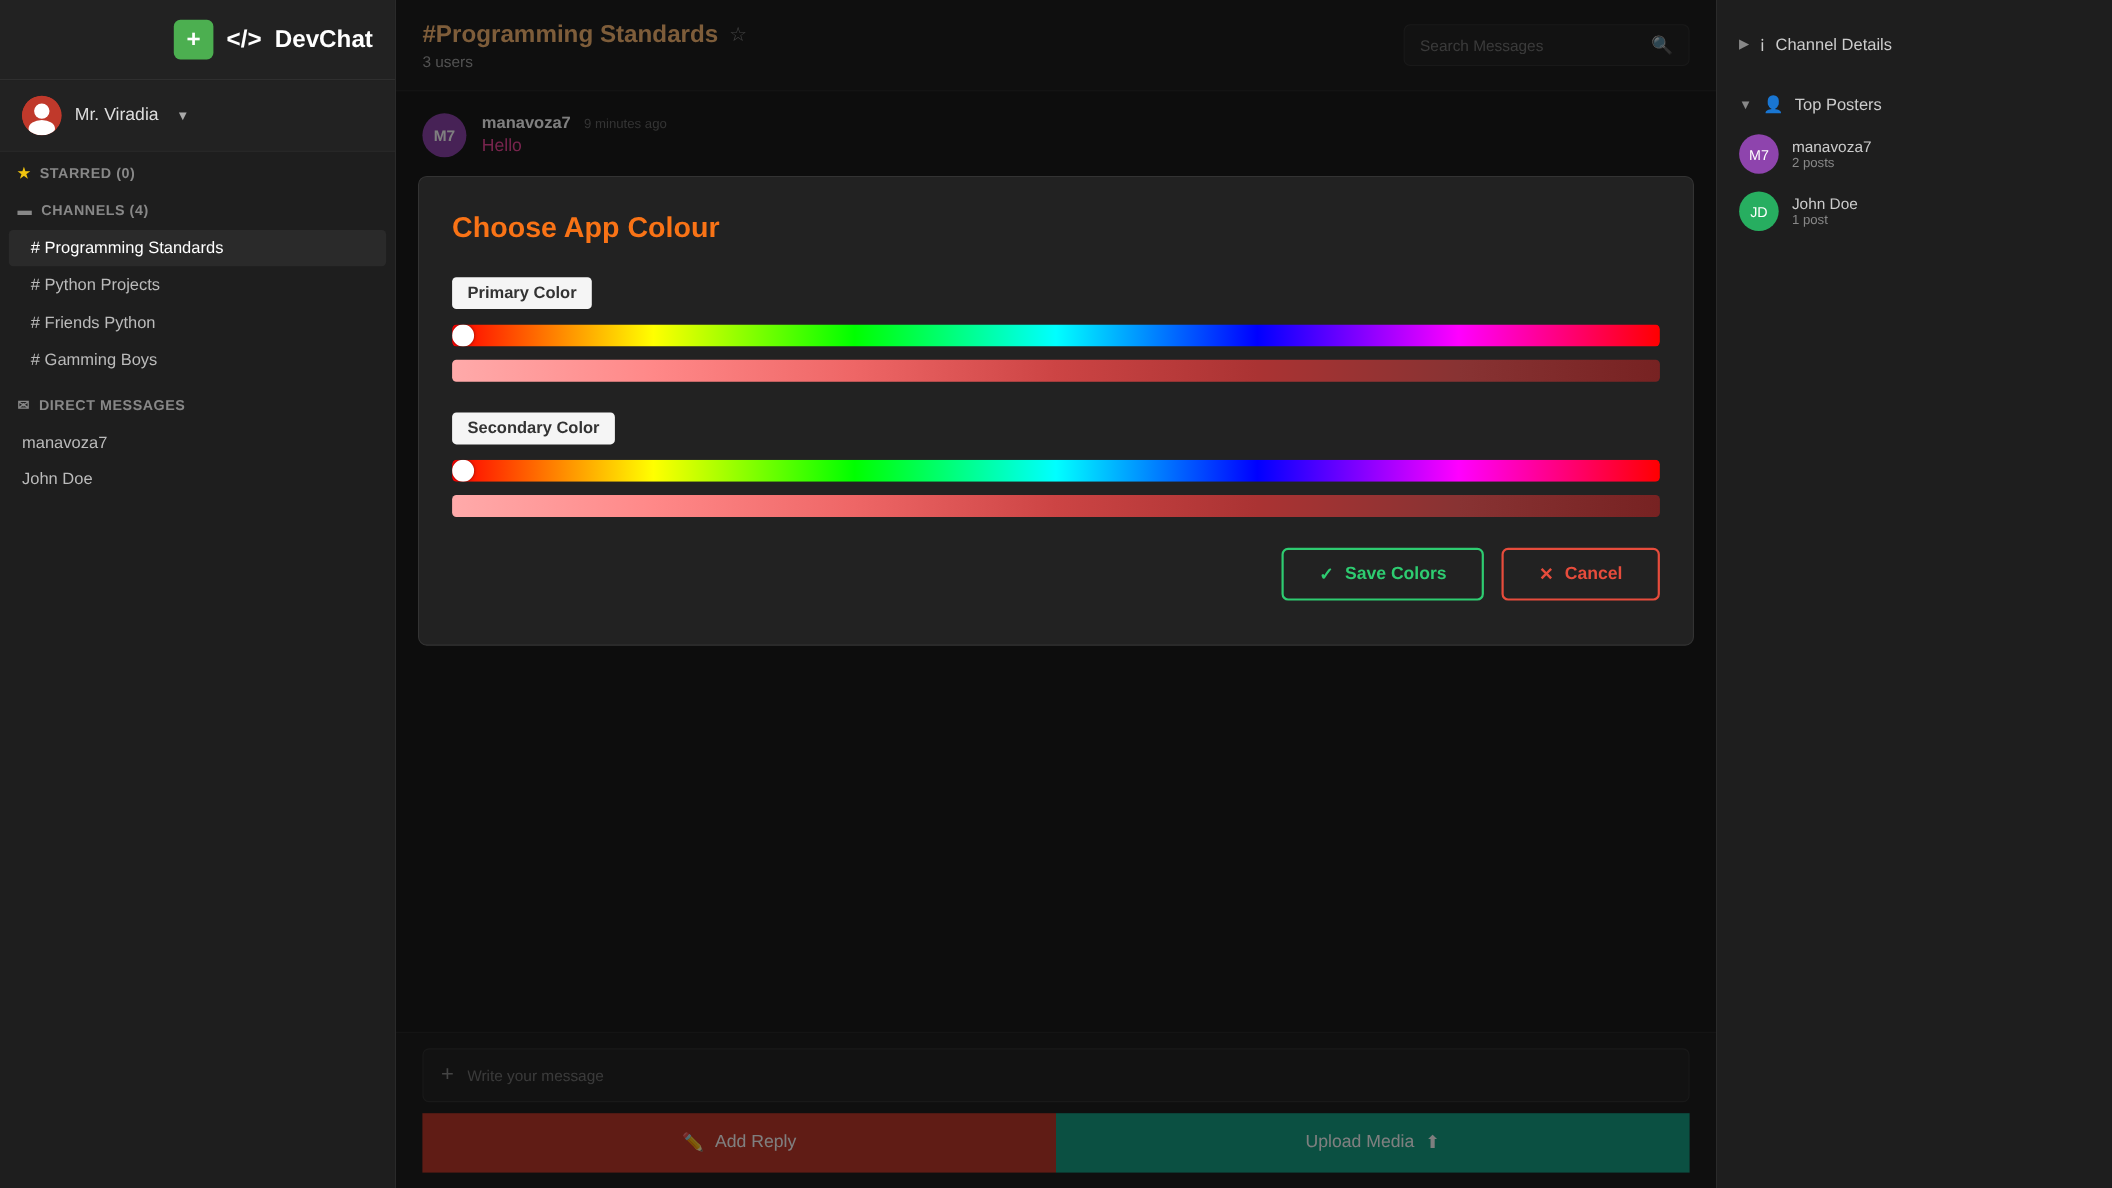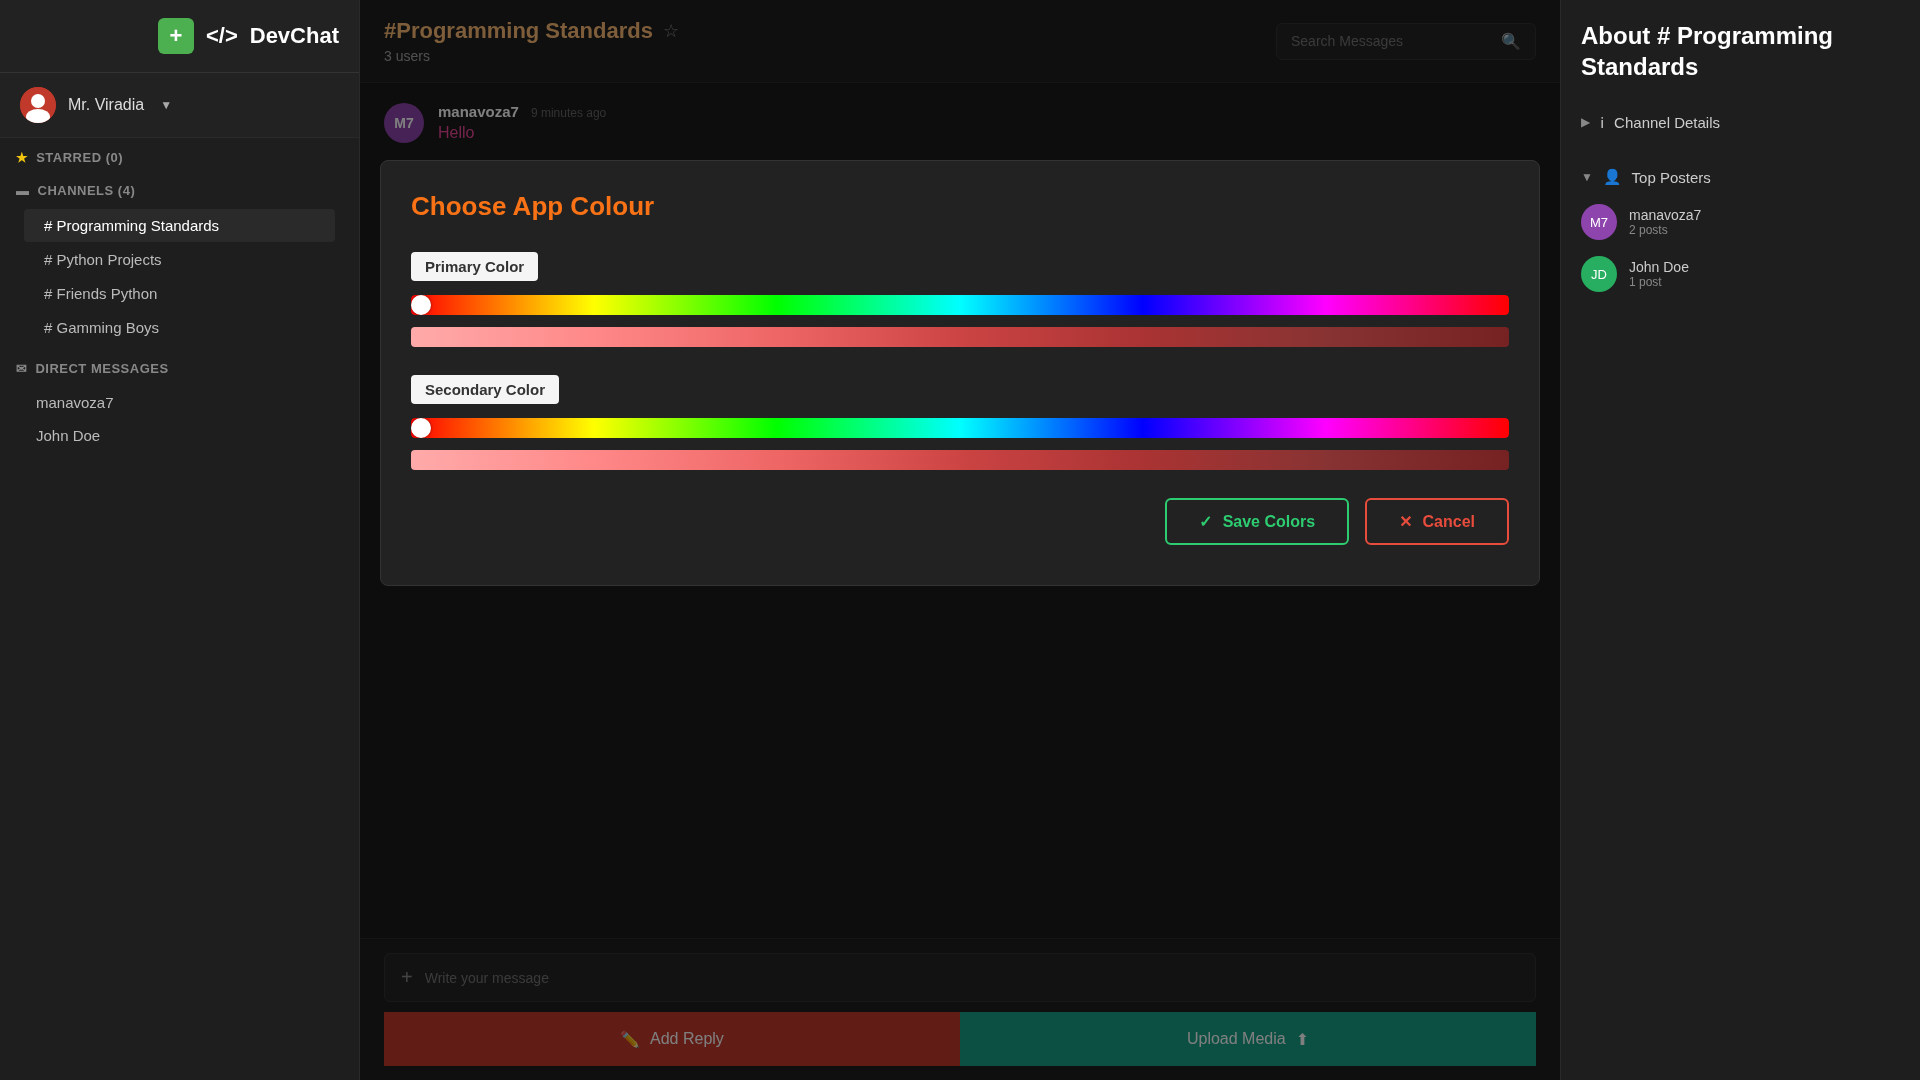--- a/index.html
+++ b/index.html
@@ -106,21 +106,21 @@
       align-items: center;
       gap: 8px;
       letter-spacing: 0.5px;
     }
 
     .section-label .star {
       color: #f1c40f;
     }
 
     .channel-list {
-      padding: 4px 16px;
+      padding: 4px 0;
     }
 
     .channel-item {
       padding: 8px 20px;
       color: #bbb;
       font-size: 15px;
       cursor: pointer;
       border-radius: 4px;
       margin: 1px 8px;
     }
@@ -614,21 +614,20 @@
       </button>
       <button class="cancel-btn">
         <span>✕</span>
         <span>Cancel</span>
       </button>
     </div>
   </div>
 </div>
 
 <div class="right-sidebar">
-  <div class="about-title">About # Programming Standards</div>
 
   <div class="right-section">
     <div class="right-section-header">
       <span class="chevron">▶</span>
       <span>ℹ</span>
       <span>Channel Details</span>
     </div>
   </div>
 
   <div class="right-section">

